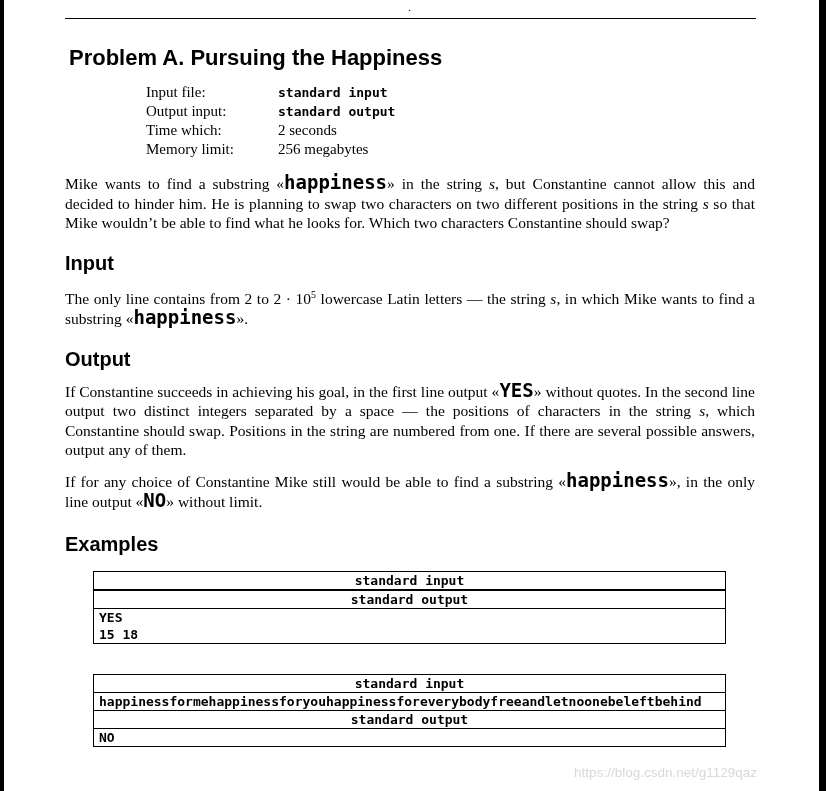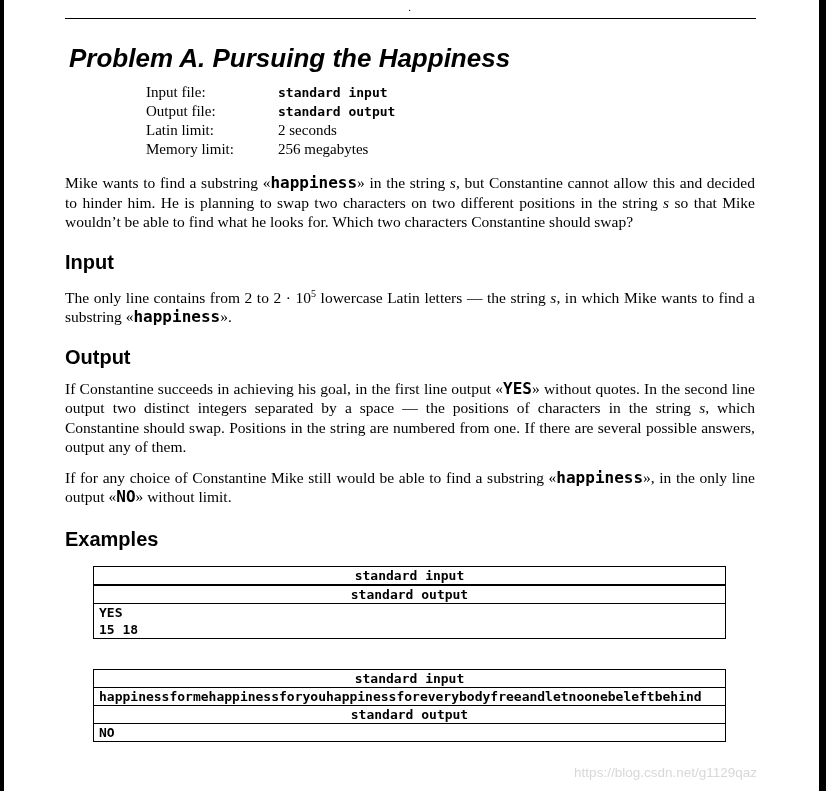--- a/index.html
+++ b/index.html
@@ -5,28 +5,28 @@
   html,body{margin:0;padding:0;background:#e9e9e9;}
   .page{position:relative;width:826px;height:791px;background:#ffffff;color:#000;
         font-family:"Liberation Serif","DejaVu Serif",serif;overflow:hidden;margin:0 auto;}
   .edge{position:absolute;top:0;bottom:0;background:#000;}
   .edge-left{left:0;width:4px;}
   .edge-right{right:0;width:7px;}
   .top-mark{position:absolute;top:0;left:0;right:7px;text-align:center;font-size:11px;line-height:14px;color:#000;}
   .top-rule{position:absolute;top:18px;left:65px;right:70px;border-top:1px solid #000;}
   .content{position:absolute;top:19px;left:65px;width:690px;}
   .title{margin:26px 0 12px 4px;font-family:"Liberation Sans","DejaVu Sans",sans-serif;
-         font-weight:bold;font-size:26px;line-height:26px;font-style:italic;}
+         font-weight:bold;font-size:22px;line-height:26px;}
   .meta{margin:0 0 14px 34px;font-size:15px;line-height:19px;}
   .meta-row{display:flex;margin-left:47px;}
   .meta-label{width:132px;}
   .mono{font-family:"DejaVu Sans Mono","Liberation Mono",monospace;font-weight:bold;font-size:13px;}
   .meta-value.mono{line-height:19px;}
   .para{margin:11px 0;font-size:15.5px;line-height:19.5px;text-align:justify;}
-  .tt{font-family:"DejaVu Sans Mono","Liberation Mono",monospace;font-weight:bold;font-size:16px;}
+  .tt{font-family:"DejaVu Sans Mono","Liberation Mono",monospace;font-weight:bold;font-size:19px;}
   .it{font-style:italic;}
   sup.sup{font-size:10px;}
   .sec{margin:20px 0 6px 0;font-family:"Liberation Sans","DejaVu Sans",sans-serif;
        font-weight:bold;font-size:20px;line-height:21px;}
   .sec-examples{margin-top:22px;margin-bottom:16px;}
   .extable{margin:0 0 30px 28px;width:633px;border:1px solid #000;
            font-family:"DejaVu Sans Mono","Liberation Mono",monospace;font-weight:bold;font-size:13px;
            box-sizing:border-box;}
   .ex-header{text-align:center;border-top:1px solid #000;border-bottom:1px solid #000;
              padding:1px 0;line-height:15px;}
@@ -47,25 +47,25 @@
   <div class="content">
 
     <h1 class="title">Problem A. Pursuing the Happiness</h1>
 
     <div class="meta">
       <div class="meta-row">
         <span class="meta-label">Input file:</span>
         <span class="meta-value mono">standard input</span>
       </div>
       <div class="meta-row">
-        <span class="meta-label">Output file:</span>
+        <span class="meta-label">Output input:</span>
         <span class="meta-value mono">standard output</span>
       </div>
       <div class="meta-row">
-        <span class="meta-label">Latin limit:</span>
+        <span class="meta-label">Time which:</span>
         <span class="meta-value">2 seconds</span>
       </div>
       <div class="meta-row">
         <span class="meta-label">Memory limit:</span>
         <span class="meta-value">256 megabytes</span>
       </div>
     </div>
 
     <p class="para"><span>Mike wants to find a substring «</span><span class="tt">happiness</span><span>» in the string </span><span class="it">s</span><span>, but Constantine cannot allow this and decided to hinder him. He is planning to swap two characters on two different positions in the string </span><span class="it">s</span><span> so that Mike wouldn’t be able to find what he looks for. Which two characters Constantine should swap?</span></p>
 

